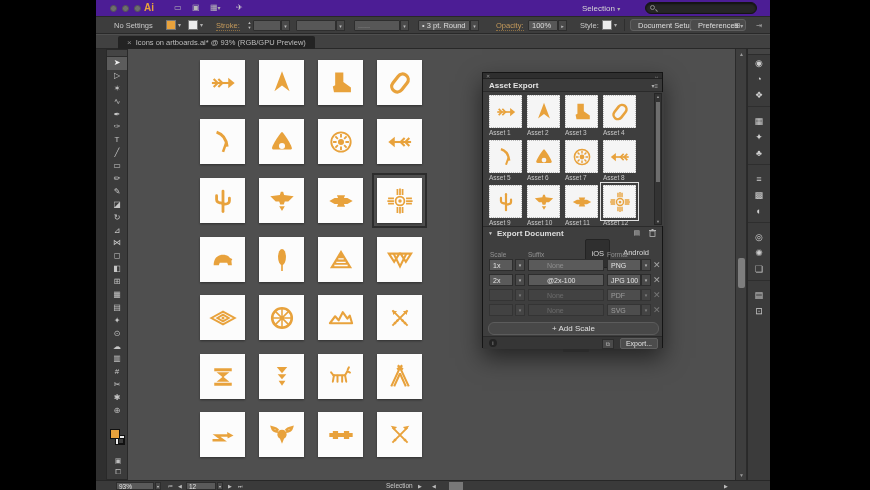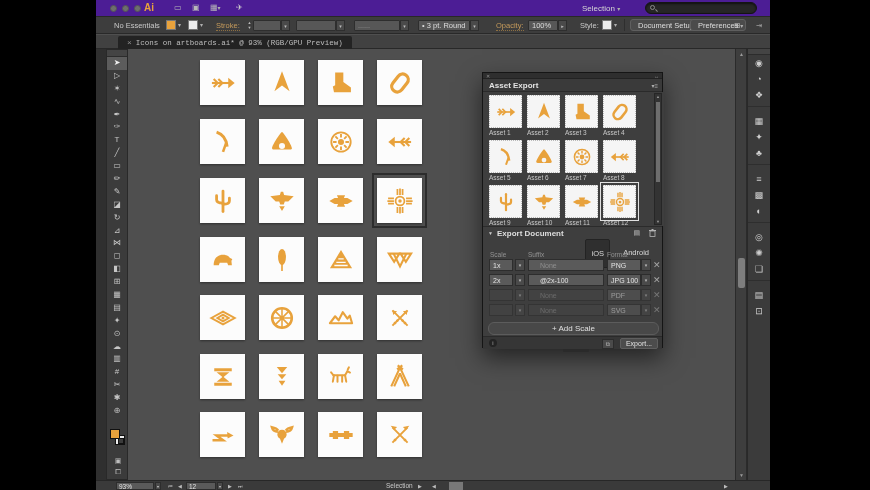--- a/index.html
+++ b/index.html
@@ -23,21 +23,21 @@
   .controlbar{position:absolute;left:0;top:17px;width:674px;height:17px;background:#3D3D3D;border-bottom:1px solid #292929;font-size:7.5px;color:#C9C9C9;}
   .cb{position:absolute;top:4px;}
   .swatch{position:absolute;top:3px;width:10px;height:10px;border:1px solid #777;}
   .link-label{color:#C59A5B;border-bottom:1px dotted #8d6f42;}
   .field{background:#575757;border:1px solid #2e2e2e;border-radius:1px;color:#DDD;height:11px;line-height:10px;padding:0 3px;font-size:7.5px;display:inline-block;}
   .dd-caret{display:inline-block;width:9px;height:11px;background:#4A4A4A;border:1px solid #2e2e2e;color:#BBB;font-size:5px;text-align:center;line-height:11px;vertical-align:top;}
   .cb-btn{position:absolute;top:2px;height:12px;line-height:11px;padding:0 7px;background:#4B4B4B;border:1px solid #5F5F5F;border-radius:3px;color:#DDD;font-size:7.5px;}
   .stepper{display:inline-block;width:7px;height:11px;vertical-align:top;color:#BBB;font-size:4px;line-height:5px;text-align:center;}
 
   
-  .tabbar{position:absolute;left:0;top:35px;width:674px;height:14px;background:#414141;border-bottom:1px solid #282828;font-family:Liberation Mono, monospace;}
+  .tabbar{position:absolute;left:0;top:35px;width:674px;height:14px;background:#414141;border-bottom:1px solid #282828;}
   .doc-tab{position:absolute;left:22px;top:1px;height:13px;background:#232323;border-radius:2px 2px 0 0;color:#BDBDBD;font-size:7.5px;line-height:13px;padding:0 9px;white-space:nowrap;}
   .tab-close{color:#8f8f8f;margin-right:4px;font-size:8px;}
 
   
   .leftstrip{position:absolute;left:0;top:49px;width:10px;height:431px;background:#2F2F2F;}
   .toolbar{position:absolute;left:10px;top:49px;width:22px;height:431px;background:#3B3B3B;border:1px solid #292929;}
   .toolbar .grip{height:7px;border-bottom:1px solid #2c2c2c;background:#444;}
   .tool{height:12.9px;line-height:12.9px;text-align:center;font-size:8px;color:#C6C6C6;}
   .tool.active{background:#5C5C5C;color:#F0F0F0;}
   .tb-swatches{position:absolute;left:0;bottom:26px;width:22px;height:26px;}
@@ -88,21 +88,21 @@
   .platforms{position:absolute;left:0;top:165px;width:100%;height:13px;}
   .chip{position:absolute;top:1px;font-size:7.5px;color:#D8D8D8;padding:9px 5px;}
   .chip.active{background:#2F2F2F;border:1px solid #232323;border-radius:2px;}
   .col-labels{position:absolute;left:0;top:178px;width:100%;height:8px;font-size:6.5px;color:#939393;}
   .export-rows{position:absolute;left:0;top:186px;width:100%;}
   .erow{position:absolute;left:4px;height:13px;width:173px;}
   .erow.disabled{opacity:.55;}
   .e-scale{position:absolute;left:2px;top:0;width:24px;height:12px;background:#5A5A5A;border:1px solid #2d2d2d;color:#E3E3E3;font-size:7px;line-height:11px;padding-left:3px;}
   .erow.disabled .e-scale{background:#474747;}
   .e-scaret{position:absolute;left:28px;top:0;width:10px;height:12px;background:#4A4A4A;border:1px solid #2d2d2d;color:#BBB;font-size:5px;text-align:center;line-height:11px;}
-  .e-suffix{position:absolute;left:41px;top:0;width:76px;height:12px;background:#5A5A5A;border:1px solid #2d2d2d;color:#E3E3E3;font-size:7px;padding:0 11px;font-family:"Liberation Sans",sans-serif;}
+  .e-suffix{position:absolute;left:41px;top:0;width:76px;height:12px;background:#5A5A5A;border:1px solid #2d2d2d;color:#E3E3E3;font-size:7px;padding:0 18px;font-family:"Liberation Sans",sans-serif;}
   .erow.disabled .e-suffix{background:#474747;}
   .e-suffix::placeholder{color:#8F8F8F;}
   .e-format{position:absolute;left:120px;top:0;width:34px;height:12px;background:#5A5A5A;border:1px solid #2d2d2d;color:#E3E3E3;font-size:7px;line-height:11px;padding-left:3px;}
   .e-fcaret{position:absolute;left:154px;top:0;width:10px;height:12px;background:#4A4A4A;border:1px solid #2d2d2d;color:#BBB;font-size:5px;text-align:center;line-height:11px;}
   .e-del{position:absolute;left:166px;top:1px;color:#A5A5A5;font-size:9px;line-height:11px;}
   .add-scale{position:absolute;left:5px;top:249px;width:171px;height:13px;background:#484848;border:1px solid #5C5C5C;border-radius:6px;color:#E0E0E0;font-size:8px;text-align:center;line-height:12px;}
   .panel-footer{position:absolute;left:0;top:263px;width:100%;height:13px;background:#363636;border-top:1px solid #2A2A2A;}
   .info-ico{position:absolute;left:6px;top:2px;width:8px;height:8px;border-radius:50%;background:#232323;color:#ABABAB;font-size:6px;text-align:center;line-height:8px;}
   .mini-btn{position:absolute;left:119px;top:2px;width:12px;height:10px;background:#4A4A4A;border:1px solid #2c2c2c;color:#B5B5B5;font-size:6px;text-align:center;line-height:9px;}
   .export-btn{position:absolute;left:137px;top:1px;width:38px;height:11px;background:#4C4C4C;border:1px solid #5F5F5F;border-radius:2px;color:#E2E2E2;font-size:7px;text-align:center;line-height:10px;}
@@ -123,21 +123,21 @@
     <span class="tb-ico" style="left:96px">▣</span>
     <span class="tb-ico" style="left:114px">▦<span class="caret">▾</span></span>
     <span class="tb-ico" style="left:140px;color:#CFCFCF">✈</span>
     <span class="workspace"><span>Selection</span> <span class="caret">▾</span></span>
     <span class="searchbox">
         <span class="mag"></span>
       </span>
   </div>
 
   <div class="controlbar">
-    <span class="cb" style="left:18px">No Essentials</span>
+    <span class="cb" style="left:18px">No Settings</span>
     <span class="swatch" style="left:70px;background:#E8A23C"></span>
     <span class="cb caret" style="left:82px">▾</span>
     <span class="swatch" style="left:92px;background:#EDEDED"></span>
     <span class="cb caret" style="left:104px">▾</span>
     <span class="cb link-label" style="left:120px">Stroke:</span>
     <span class="cb" style="left:150px;top:3px"><span class="stepper">▲<br>▼</span><span class="field" style="width:28px"></span><span class="dd-caret">▾</span></span>
     <span class="cb" style="left:200px;top:3px"><span class="field" style="width:40px"></span><span class="dd-caret">▾</span></span>
     <span class="cb" style="left:258px;top:3px"><span class="field" style="width:46px;color:#888">‥‥‥</span><span class="dd-caret">▾</span></span>
     <span class="cb" style="left:322px;top:3px"><span class="field" style="width:52px">• <span>3 pt. Round</span></span><span class="dd-caret">▾</span></span>
     <span class="cb link-label" style="left:400px">Opacity:</span>

